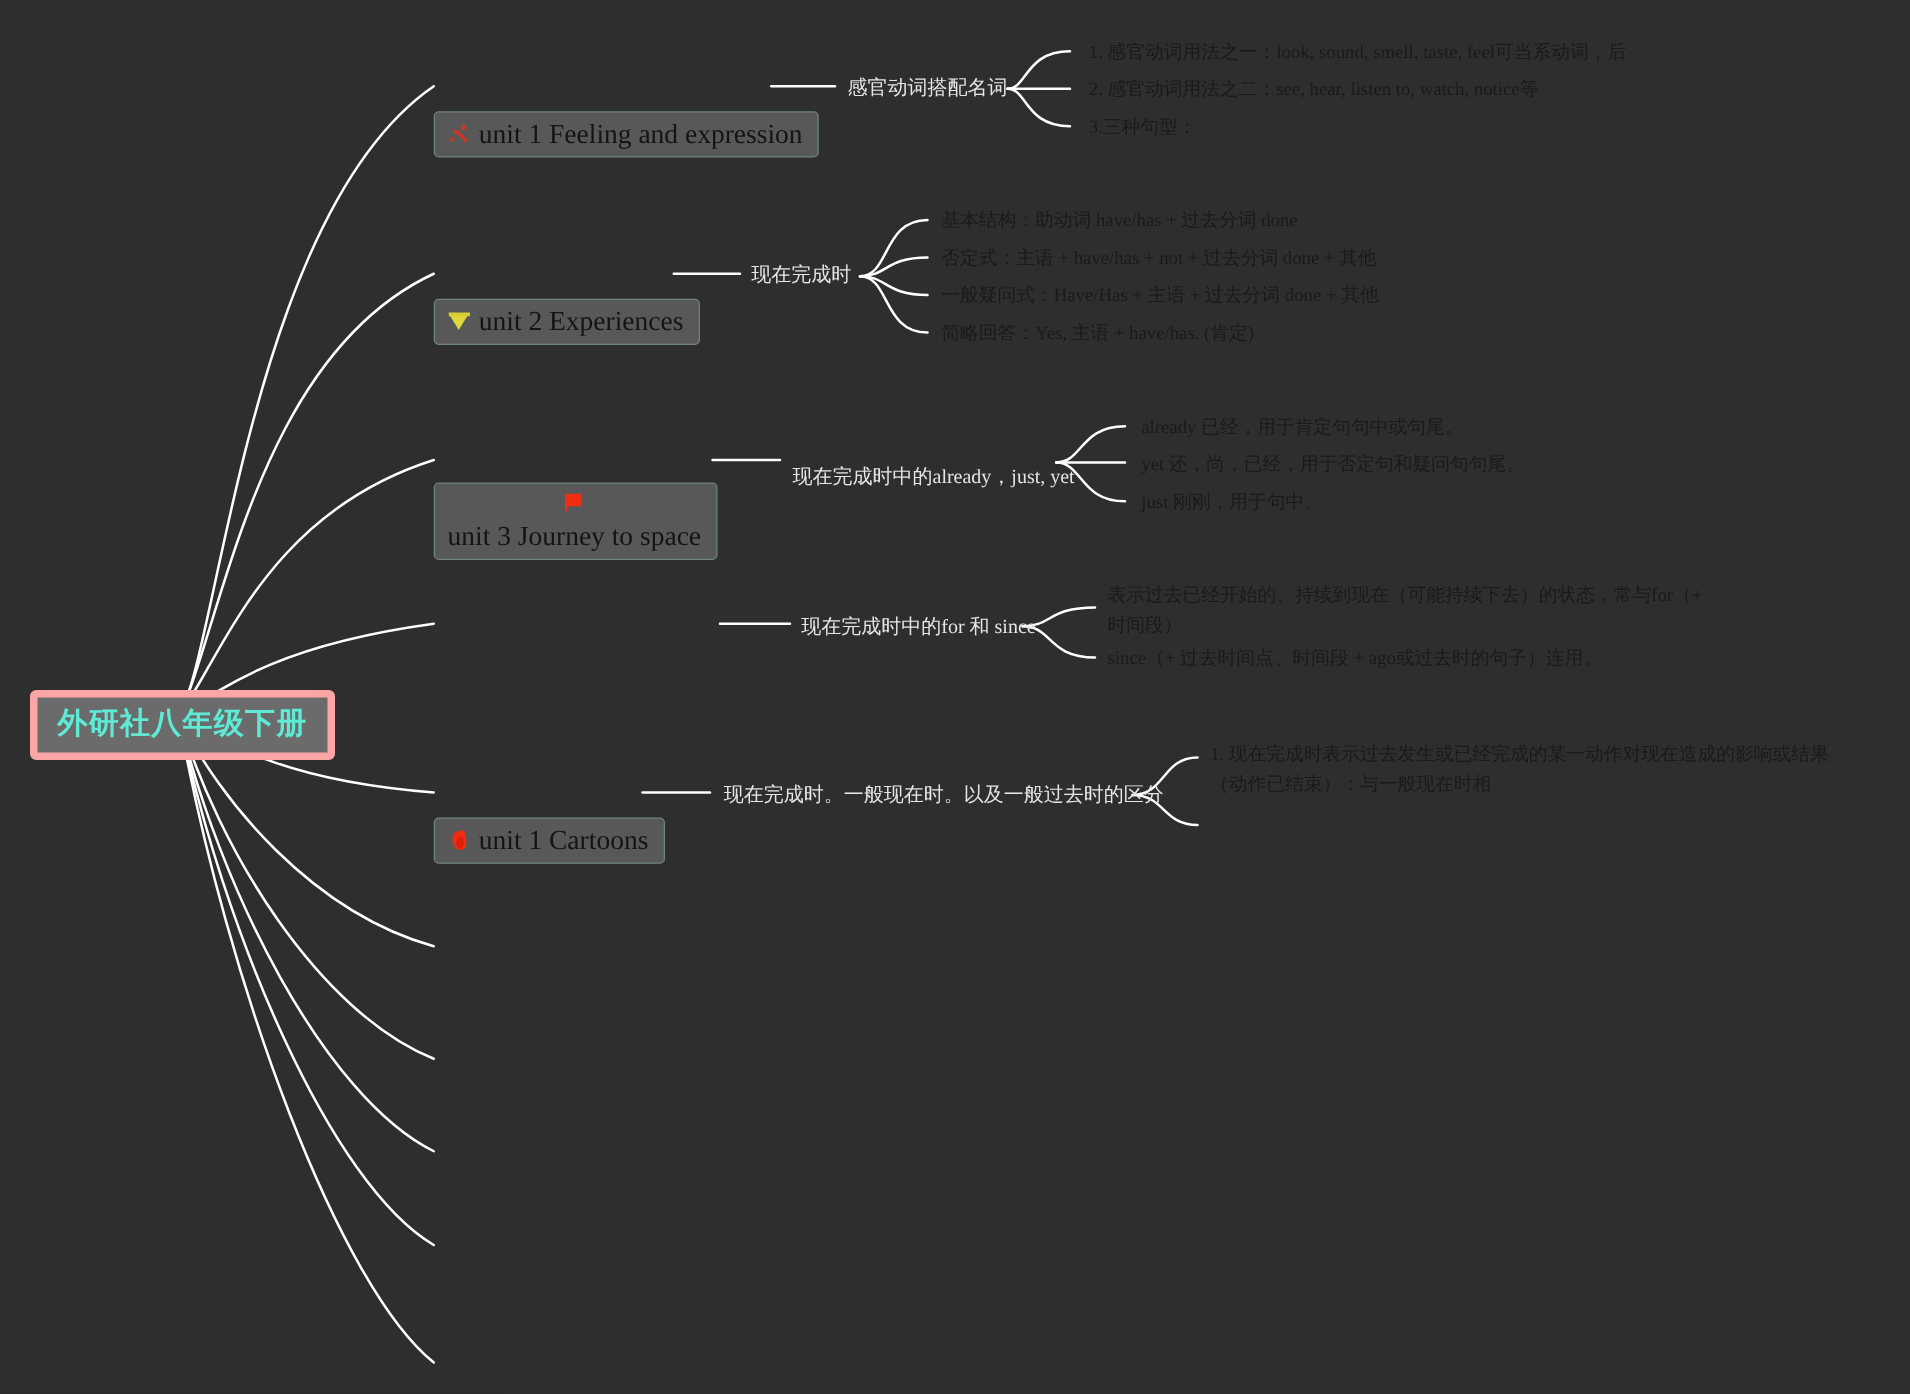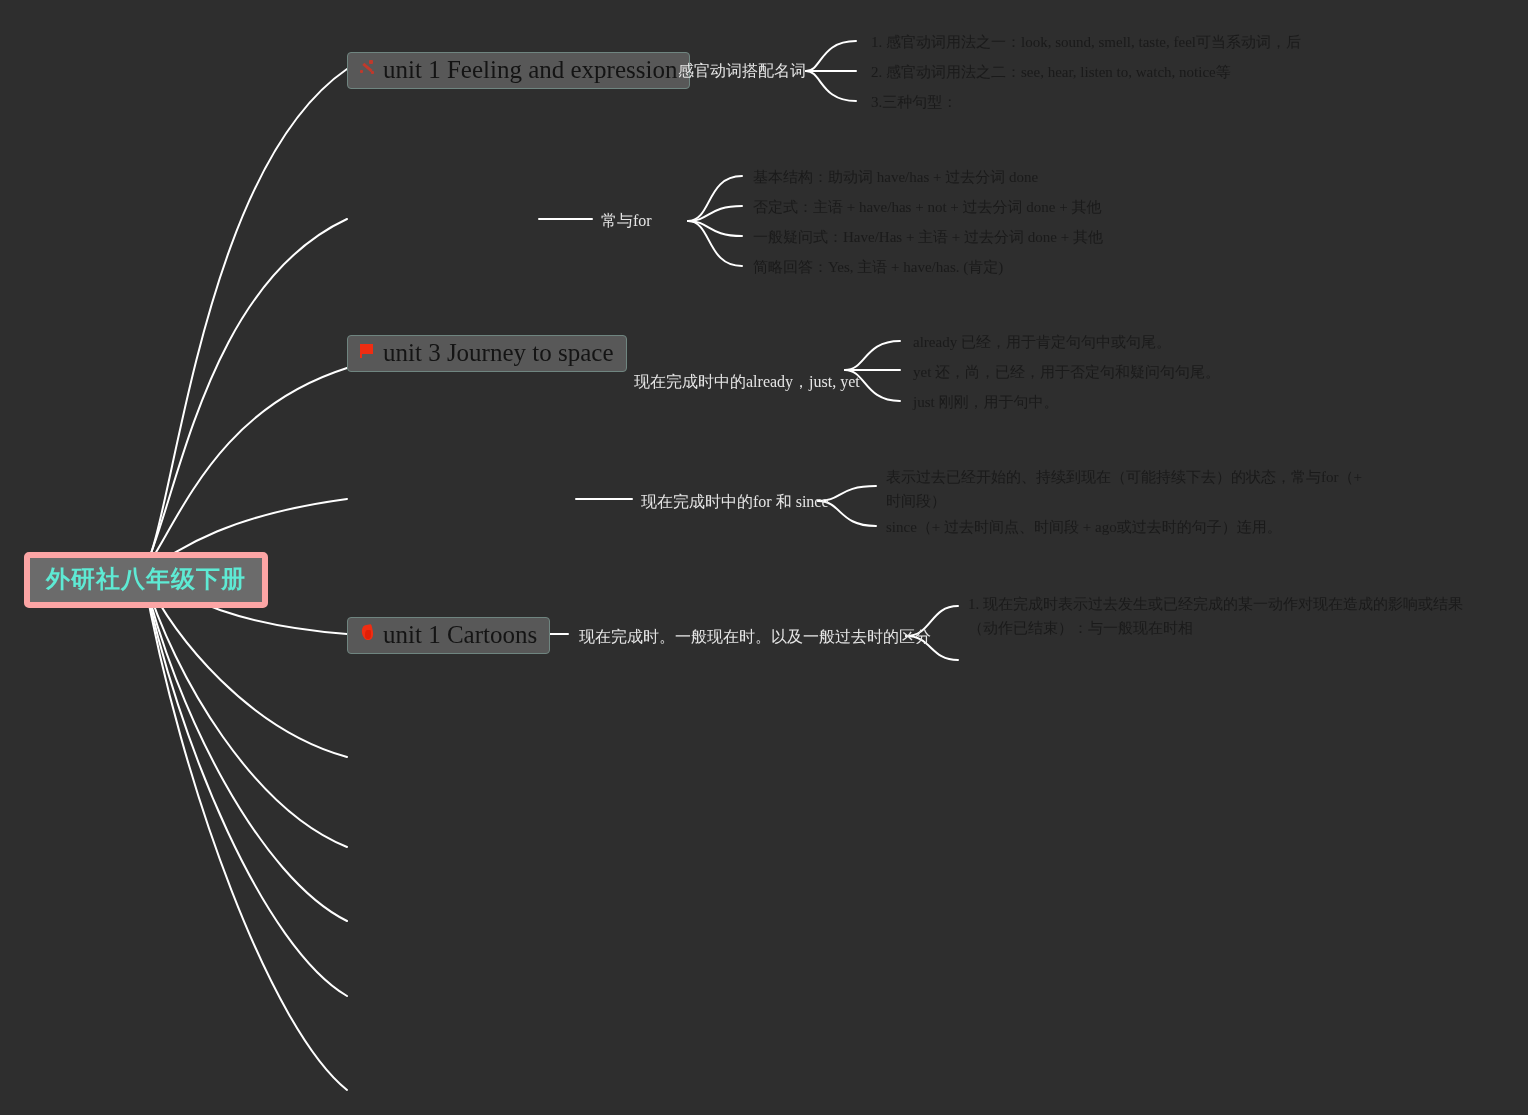--- a/index.html
+++ b/index.html
@@ -40,30 +40,31 @@
     line-height: 28px;
     letter-spacing: 1px;
     white-space: nowrap;
   }
 
   
   .unit-node {
     position: absolute;
     box-sizing: border-box;
     display: flex;
-    align-items: flex-start;
+    align-items: center;
     gap: 6px;
     padding: 5px 12px 6px 10px;
     background: #585858;
     border: 1px solid #6f8580;
     border-radius: 4px;
     color: #141414;
-    font-size: 25px;
+    font-size: 22px;
     line-height: 24px;
     white-space: nowrap;
+    margin-top: 37px;
   }
 
   
   .glyph {
     display: inline-block;
     width: 19px;
     height: 19px;
     position: relative;
     flex: none;
   }
@@ -181,27 +182,34 @@
         <i></i>
         <i></i>
       </span>
     <span>unit 1 Feeling and expression</span>
   </div>
   <div class="mid-label" style="left:678px; top:60px;">感官动词搭配名词</div>
   <div class="leaf-label nowrap" style="left:871px; top:30px;">1. 感官动词用法之一：look, sound, smell, taste, feel可当系动词，后</div>
   <div class="leaf-label nowrap" style="left:871px; top:60px;">2. 感官动词用法之二：see, hear, listen to, watch, notice等</div>
   <div class="leaf-label nowrap" style="left:871px; top:90px;">3.三种句型：</div>
 
-  <div class="mid-label" style="left:601px; top:210px;">常与for</div>
+  <div class="unit-node" style="left:347px; top:202px;">
+    <span class="glyph glyph-gem">
+        <i></i>
+        <i></i>
+      </span>
+    <span>unit 2 Experiences</span>
+  </div>
+  <div class="mid-label" style="left:601px; top:210px;">现在完成时</div>
   <div class="leaf-label nowrap" style="left:753px; top:165px;">基本结构：助动词 have/has + 过去分词 done</div>
   <div class="leaf-label nowrap" style="left:753px; top:195px;">否定式：主语 + have/has + not + 过去分词 done + 其他</div>
   <div class="leaf-label nowrap" style="left:753px; top:225px;">一般疑问式：Have/Has + 主语 + 过去分词 done + 其他</div>
   <div class="leaf-label nowrap" style="left:753px; top:255px;">简略回答：Yes, 主语 + have/has. (肯定)</div>
 
-  <div class="unit-node" style="left:347px; top:335px;">
+  <div class="unit-node" style="left:347px; top:349px;flex-direction:column;">
     <span class="glyph glyph-flag-red">
         <i></i>
         <i></i>
       </span>
     <span>unit 3 Journey to space</span>
   </div>
   <div class="mid-label" style="left:634px; top:359px;margin-top:12px;">现在完成时中的already，just, yet</div>
   <div class="leaf-label nowrap" style="left:913px; top:330px;">already 已经，用于肯定句句中或句尾。</div>
   <div class="leaf-label nowrap" style="left:913px; top:360px;">yet 还，尚，已经，用于否定句和疑问句句尾。</div>
   <div class="leaf-label nowrap" style="left:913px; top:390px;">just 刚刚，用于句中。</div>

